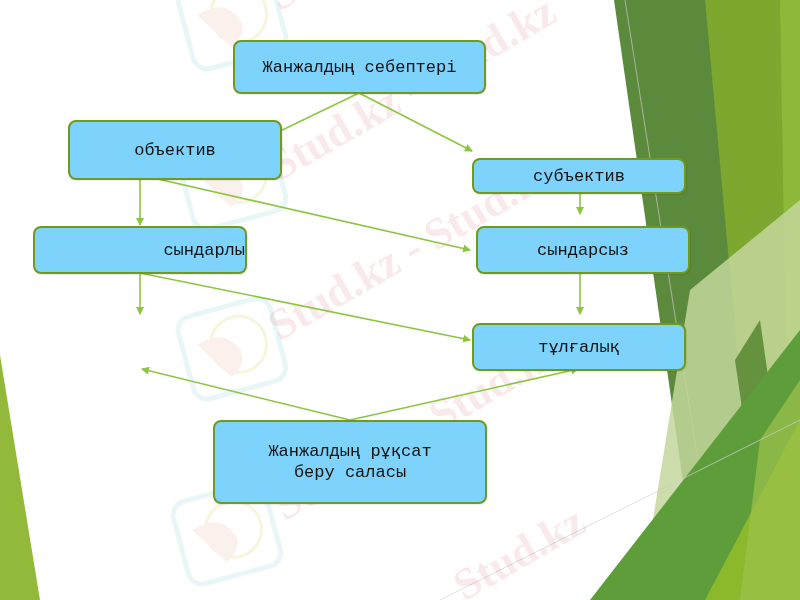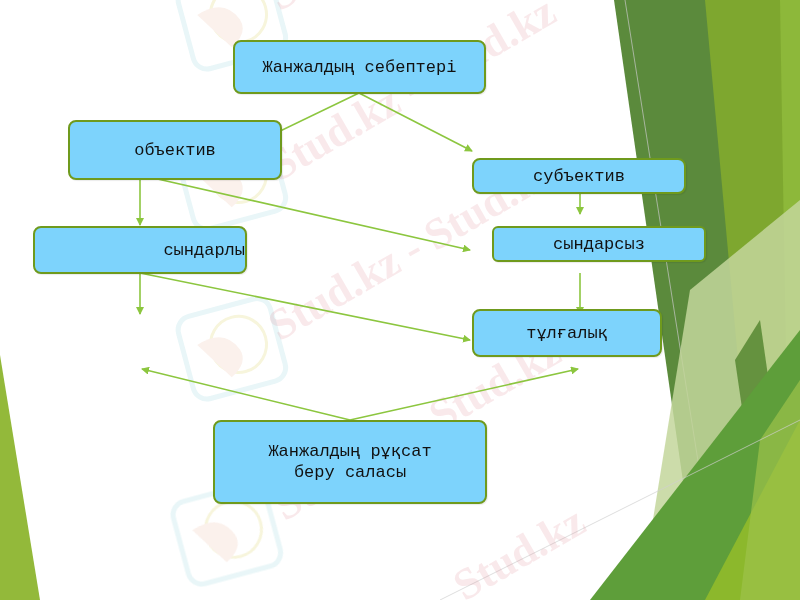--- a/index.html
+++ b/index.html
@@ -118,26 +118,26 @@
   </div>
 
   <div class="box" style="left:472px; top:128px; width:214px; height:36px;margin-top:30px;">
     <span>субъектив</span>
   </div>
 
   <div class="box" style="left:33px; top:226px; width:214px; height:48px;justify-content:flex-end;">
     <span>сындарлы</span>
   </div>
 
-  <div class="box" style="left:492px; top:226px; width:214px; height:36px;border-radius:6px;">
+  <div class="box" style="left:476px; top:226px; width:214px; height:48px;">
     <span>сындарсыз</span>
   </div>
 
 
-  <div class="box" style="left:472px; top:309px; width:190px; height:48px;">
+  <div class="box" style="left:472px; top:323px; width:214px; height:48px;">
     <span>тұлғалық</span>
   </div>
 
   <div class="box" style="left:213px; top:420px; width:274px; height:84px; padding:0 28px;">
     <span>Жанжалдың рұқсат беру саласы</span>
   </div>
 
 </div>
 
 </body></html>

